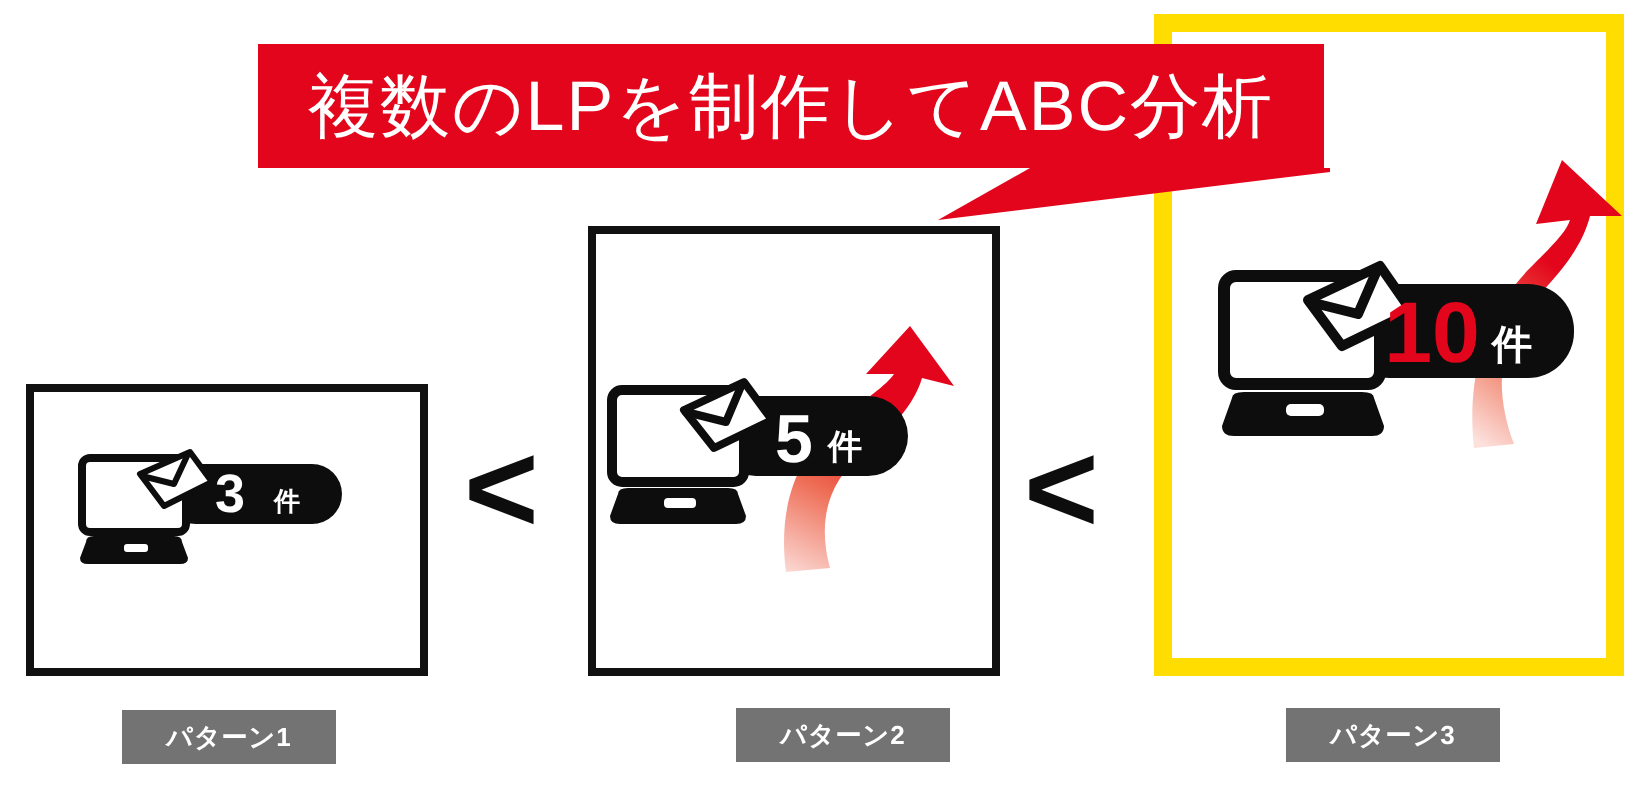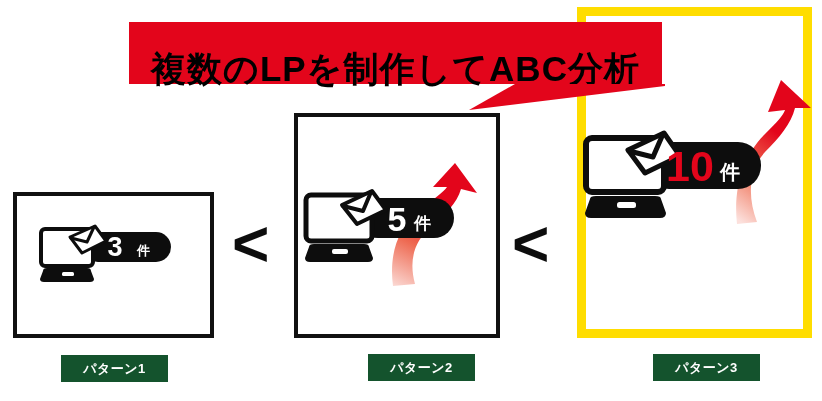--- a/index.html
+++ b/index.html
@@ -40,75 +40,75 @@
   #panel-3 { left: 577px; top: 7px;   width: 235px; height: 331px; }
 
   
   .artwork {
     position: absolute;
   }
   .artwork svg { display: block; }
 
   #artwork-1 { left: 37px;  top: 222px; }
   #artwork-2 { left: 302px; top: 186px; }
-  #artwork-3 { left: 582px; top: 128px; }
+  #artwork-3 { left: 608px; top: 128px; }
 
   
   .arrow-wrap { position: absolute; }
   #arrow-2 { left: 385px; top: 163px; }
   #arrow-3 { left: 735px; top: 80px;  }
 
   
   .lt-sep {
     position: absolute;
     color: #0d0d0d;
     font-weight: 700;
     line-height: 1;
     user-select: none;
   }
   #lt-1 { left: 232px; top: 212px; font-size: 64px; }
   #lt-2 { left: 512px; top: 212px; font-size: 64px; }
 
   
   .caption-chip {
     position: absolute;
-    background: #14532d;
+    background: #737373;
     color: #ffffff;
     font-weight: 700;
     font-size: 13px;
     letter-spacing: 0.5px;
     display: flex;
     align-items: center;
     justify-content: center;
     box-sizing: border-box;
   }
   #caption-1 { left: 61px;  top: 355px; width: 107px; height: 27px; }
   #caption-2 { left: 346px; top: 354px; width: 107px; height: 27px; margin-left: 22px; }
-  #caption-3 { left: 643px; top: 354px; width: 107px; height: 27px; margin-left: 10px; }
+  #caption-3 { left: 643px; top: 354px; width: 107px; height: 27px; }
 
   
   #banner {
     position: absolute;
     left: 129px;
     top: 22px;
     width: 533px;
     height: 62px;
     background: #E3051B;
     z-index: 40;
   }
   #banner-text {
     position: absolute;
-    left: 0; top: 16px;
+    left: 0; top: 0;
     width: 533px;
     height: 62px;
     display: flex;
     align-items: center;
     justify-content: center;
-    color: #000000;
-    font-weight: 700;
+    color: #ffffff;
+    font-weight: 400;
     font-size: 35px;
     letter-spacing: 1px;
     white-space: nowrap;
   }
   #banner-tail {
     position: absolute;
     left: 455px;
     top: 84px;
     width: 210px;
     height: 28px;

